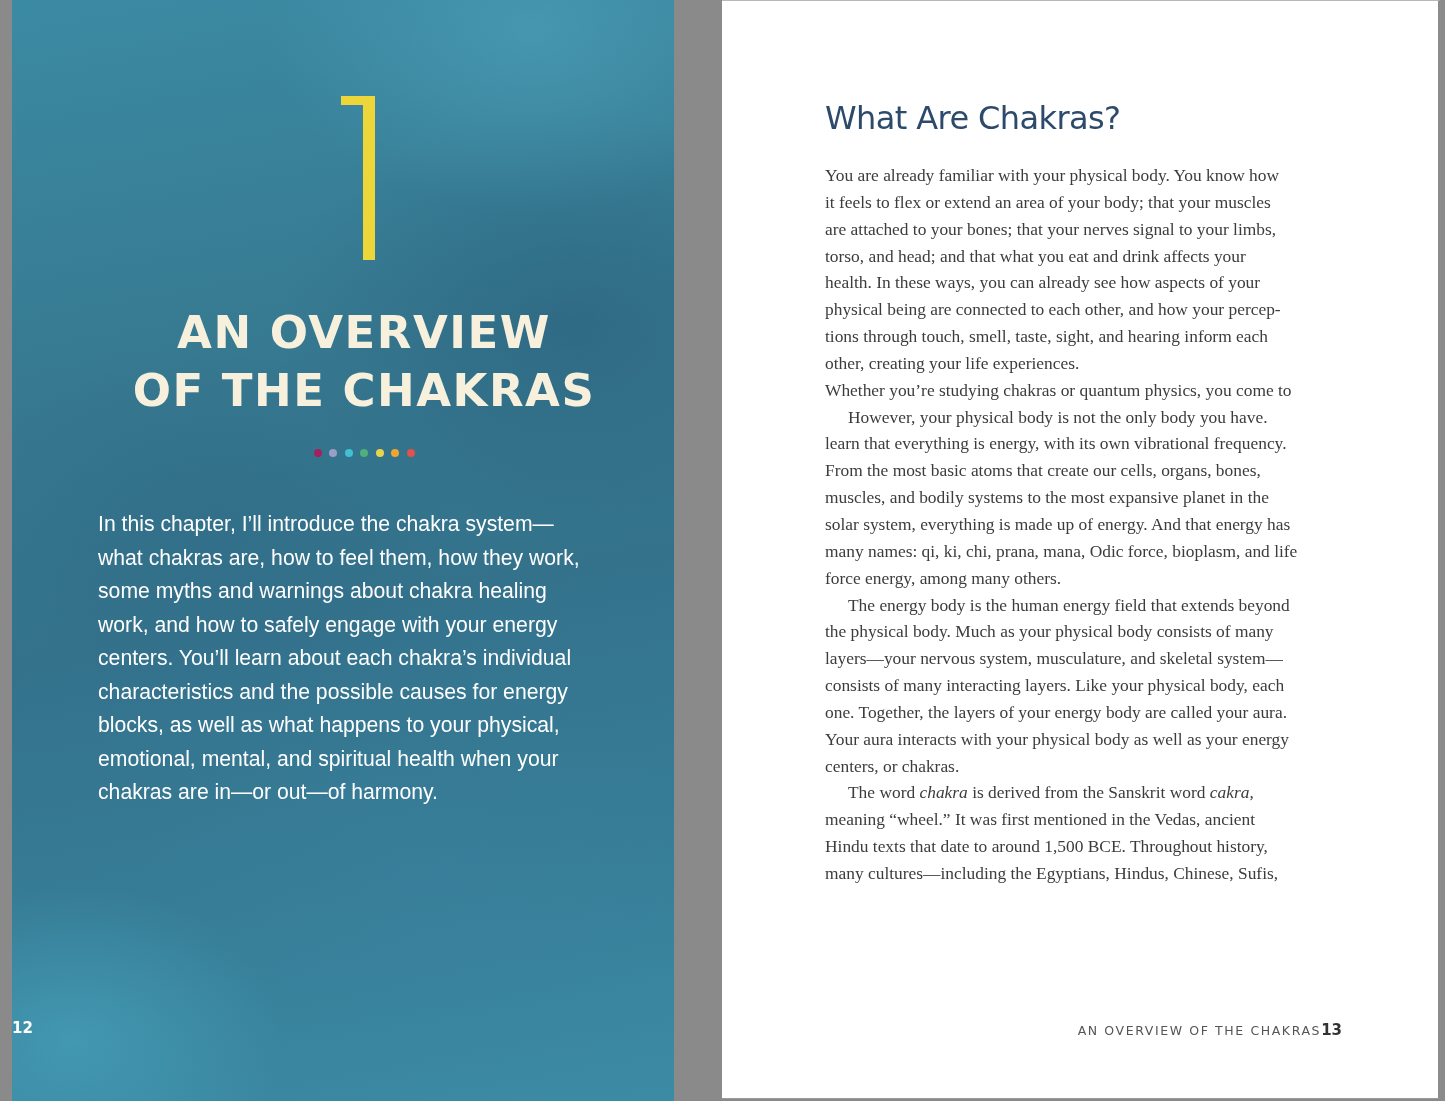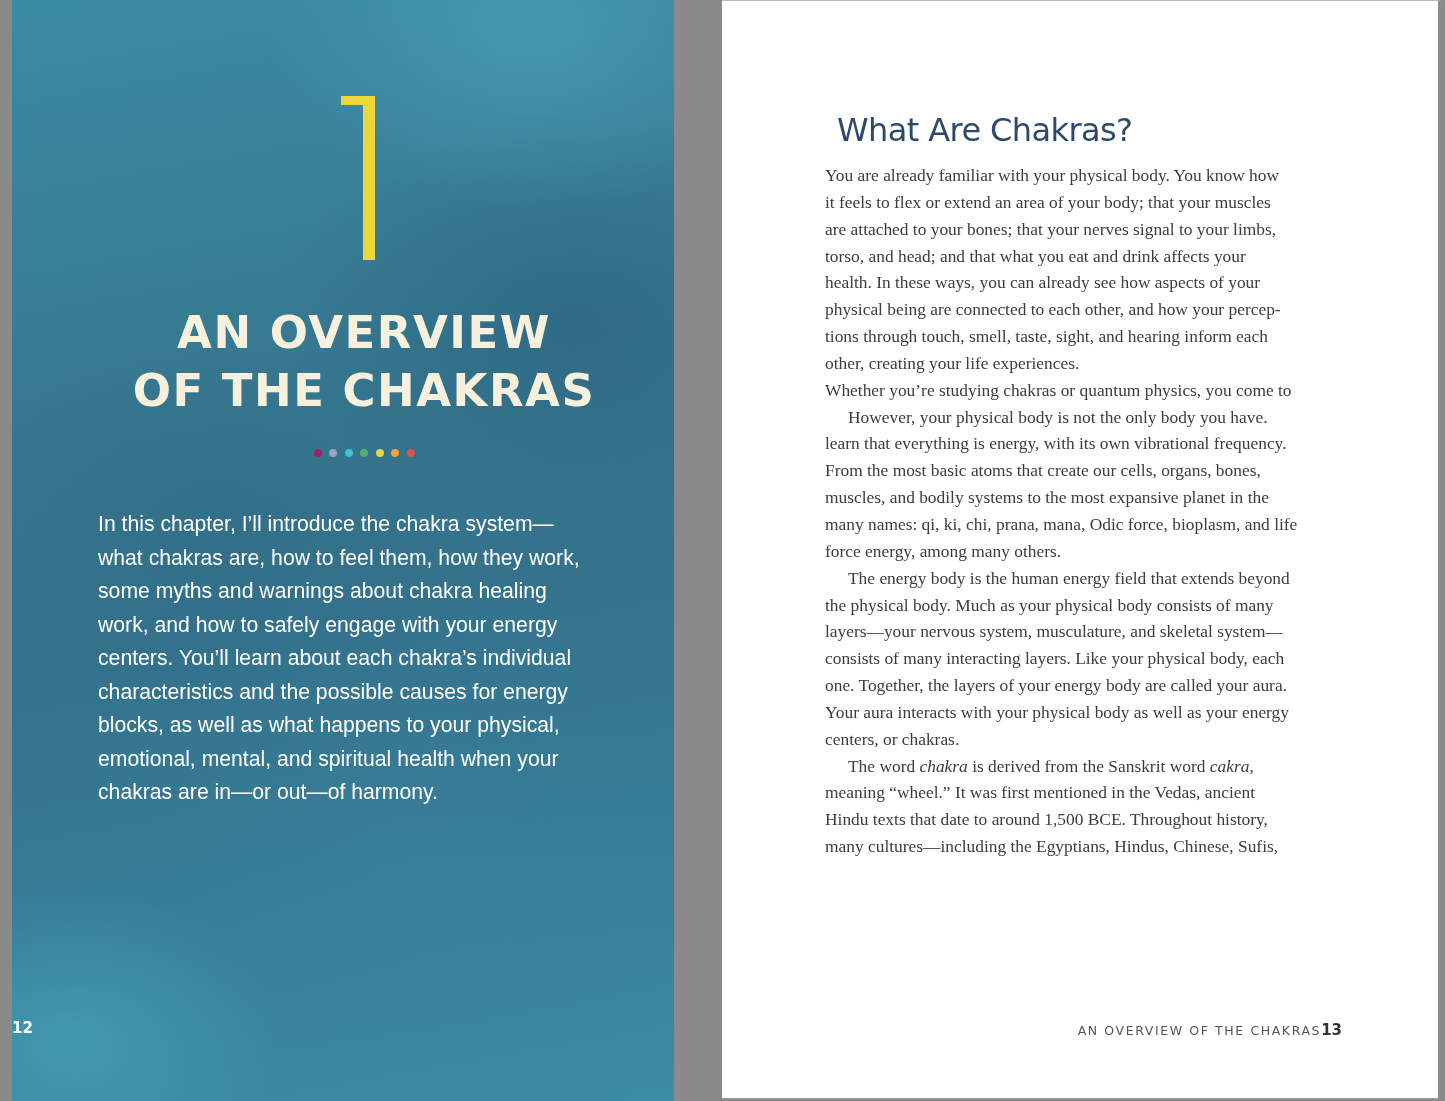--- a/index.html
+++ b/index.html
@@ -109,21 +109,21 @@
       background: #ffffff;
       border-top: 1px solid #b8b8b8;
       border-bottom: 1px solid #9a9a9a;
       border-right: 3px solid #8c8c8c;
       box-sizing: border-box;
     }
     .section-heading {
       position: absolute;
       left: 103px;
       top: 98px;
-      margin: 12px;
+      margin: 0;
       font-family: "DejaVu Sans", sans-serif;
       font-weight: normal;
       font-size: 32px;
       letter-spacing: -0.6px;
       color: #2d4a6b;
       text-align: center;
     }
     .body-text {
       position: absolute;
       left: 103px;
@@ -218,20 +218,21 @@
         <span class="line">physical being are connected to each other, and how your percep-</span>
         <span class="line">tions through touch, smell, taste, sight, and hearing inform each</span>
         <span class="line">other, creating your life experiences.</span>
       </p>
       <p class="indent">
         <span class="line" style="text-indent:0">Whether you’re studying chakras or quantum physics, you come to</span>
         <span class="line">However, your physical body is not the only body you have.</span>
         <span class="line" style="text-indent:0">learn that everything is energy, with its own vibrational frequency.</span>
         <span class="line" style="text-indent:0">From the most basic atoms that create our cells, organs, bones,</span>
         <span class="line" style="text-indent:0">muscles, and bodily systems to the most expansive planet in the</span>
+        <span class="line" style="text-indent:0">solar system, everything is made up of energy. And that energy has</span>
         <span class="line" style="text-indent:0">many names: qi, ki, chi, prana, mana, Odic force, bioplasm, and life</span>
         <span class="line" style="text-indent:0">force energy, among many others.</span>
       </p>
       <p class="indent">
         <span class="line">The energy body is the human energy field that extends beyond</span>
         <span class="line" style="text-indent:0">the physical body. Much as your physical body consists of many</span>
         <span class="line" style="text-indent:0">layers—your nervous system, musculature, and skeletal system—</span>
         <span class="line" style="text-indent:0">consists of many interacting layers. Like your physical body, each</span>
         <span class="line" style="text-indent:0">one. Together, the layers of your energy body are called your aura.</span>
         <span class="line" style="text-indent:0">Your aura interacts with your physical body as well as your energy</span>

